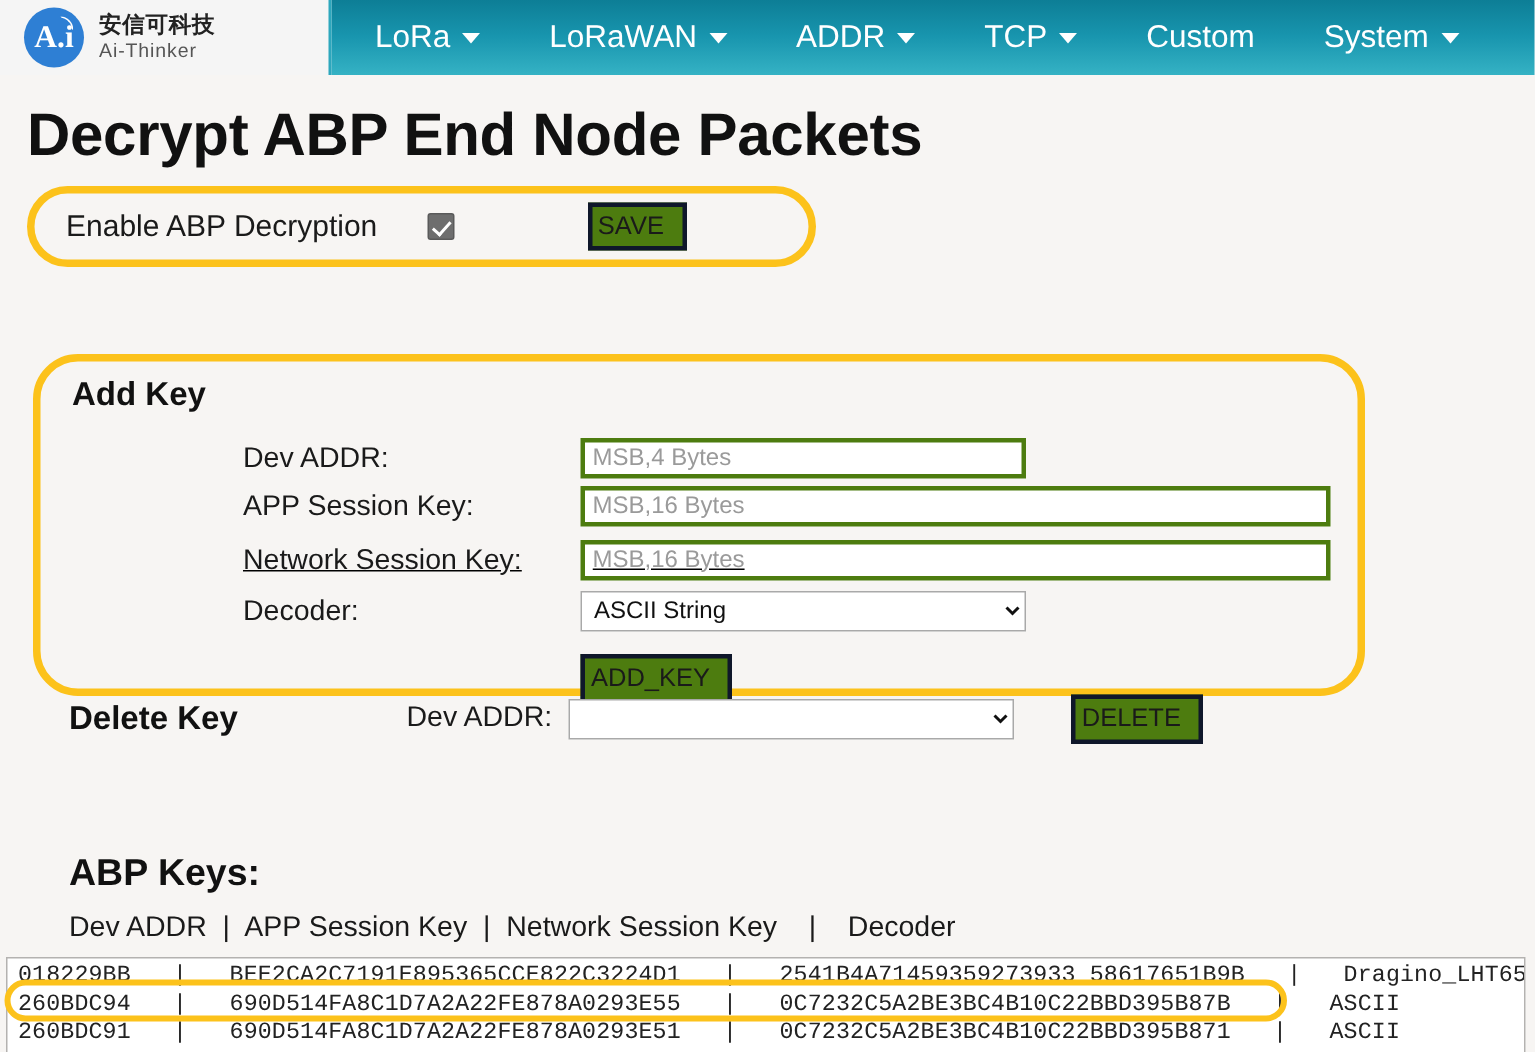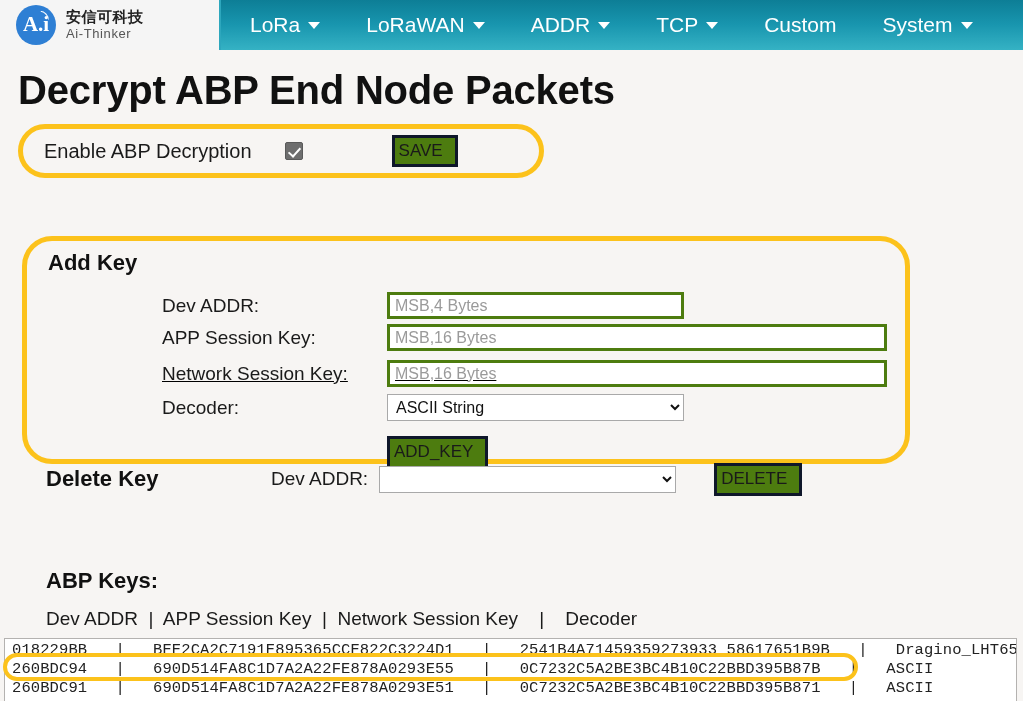--- a/index.html
+++ b/index.html
@@ -185,21 +185,21 @@
   #deletekey-title {
     margin-left: 46px;
     font-size: 22px; font-weight: bold; color: #111;
     width: 225px;
   }
   #deletekey-lbl { font-size: 19px; color: #1a1a1a; margin-right: 11px; }
 
   
   #abp-title {
     position: absolute; left: 46px; top: 518px;
-    font-size: 22px; font-weight: bold; color: #111;
+    font-size: 25px; font-weight: bold; color: #111;
   }
   #abp-colhdr {
     position: absolute; left: 46px; top: 558px;
     font-size: 19px; color: #1a1a1a;
     white-space: pre;
   }
   #keys-box {
     position: absolute; left: 4px; top: 588px;
     width: 1013px; height: 110px;
     background: #ffffff;

